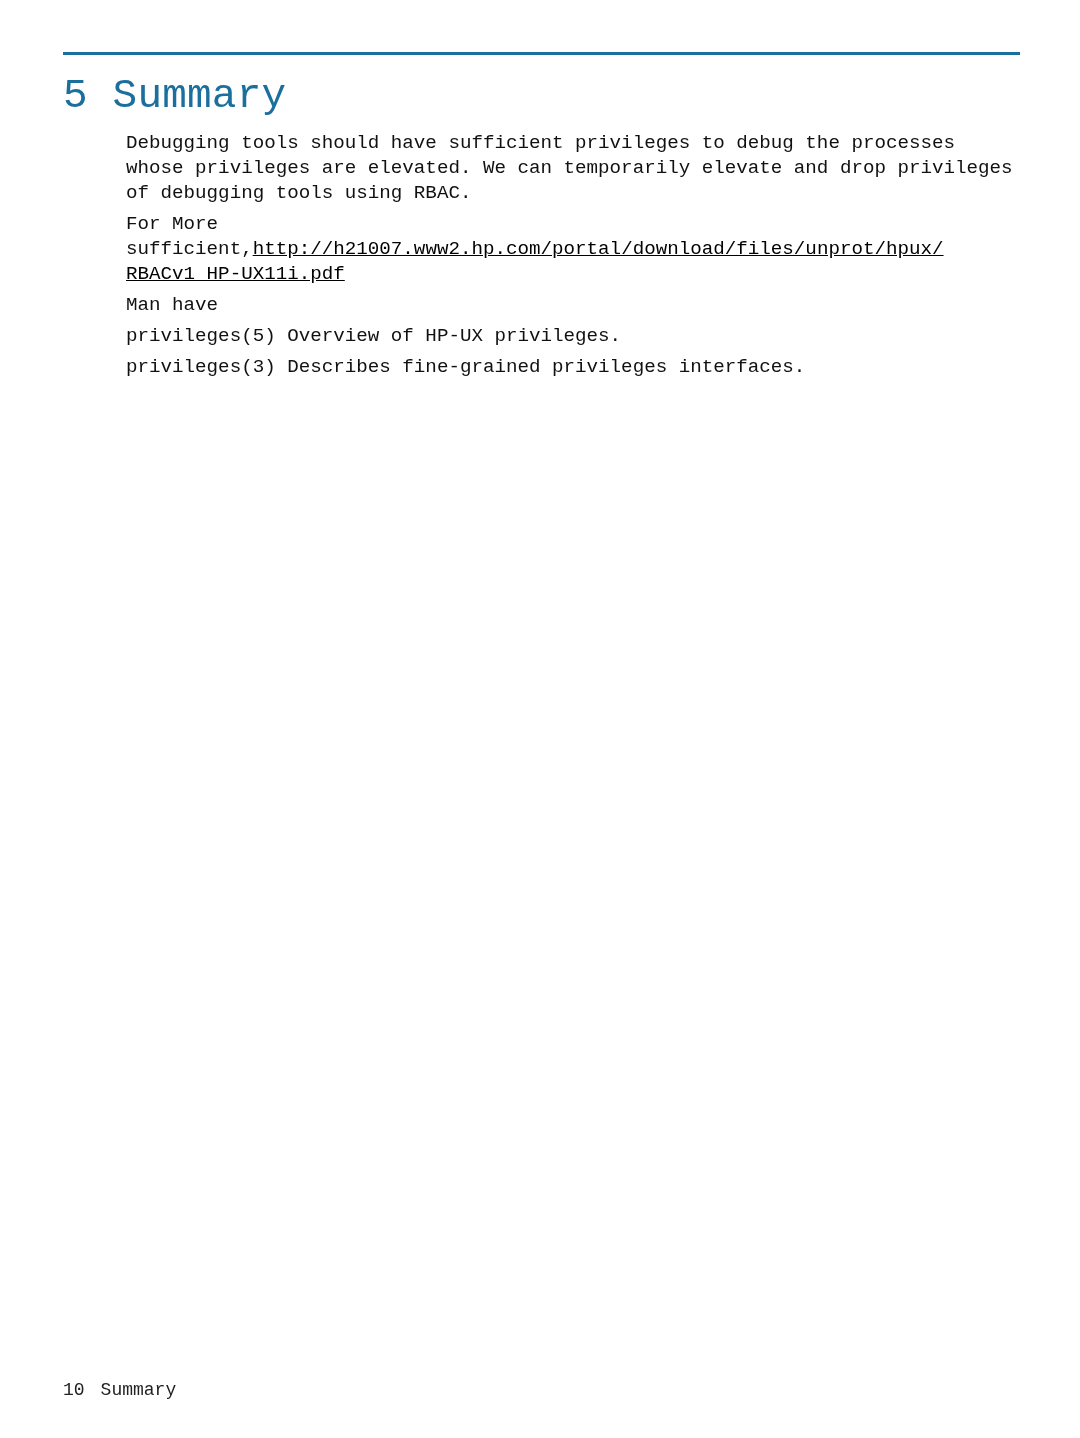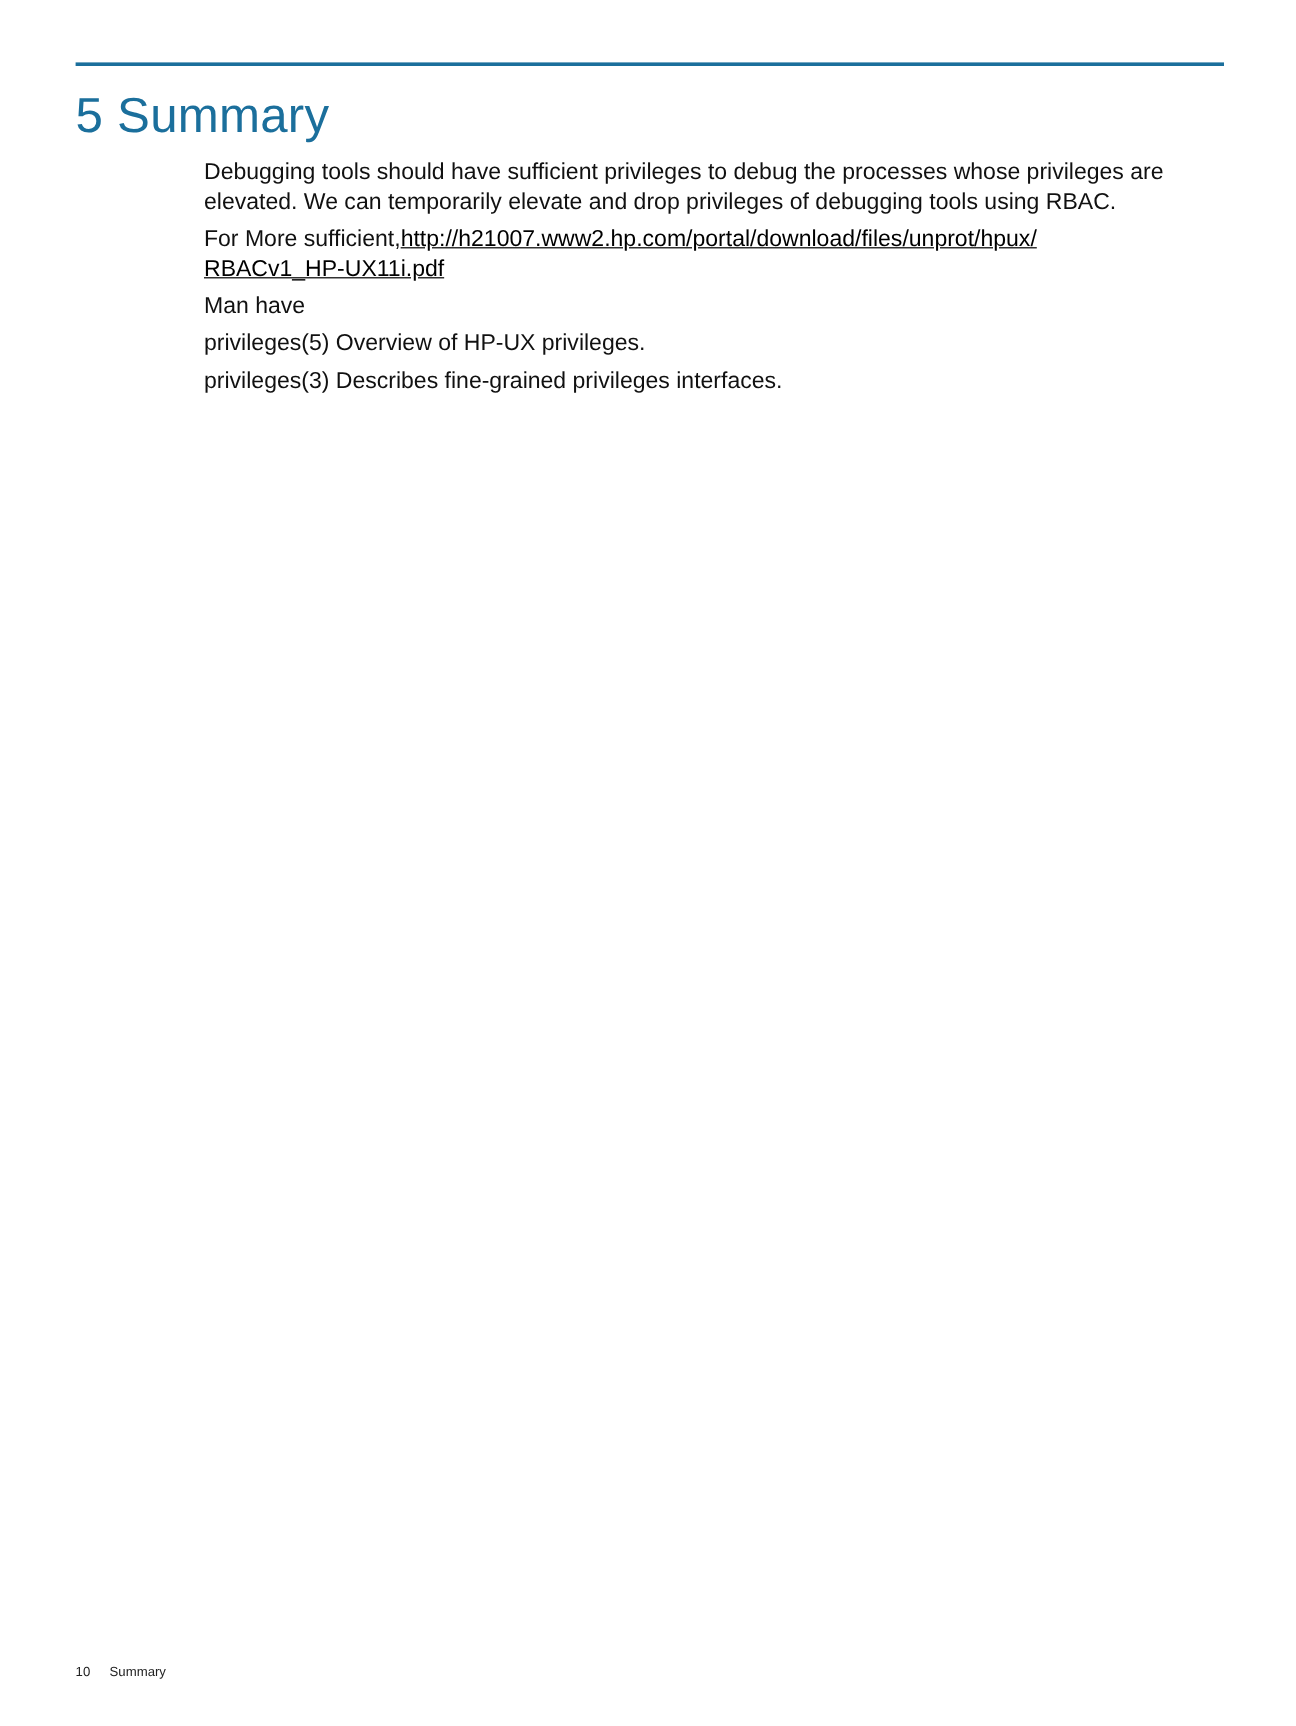--- a/index.html
+++ b/index.html
@@ -1,15 +1,15 @@
 <!DOCTYPE html>
 <html><head>
   <meta charset="utf-8">
   <style>
-    * { margin: 0; padding: 0; box-sizing: border-box; }
+    * { margin: 0; padding: 0; box-sizing: border-box; font-family: Liberation Mono, monospace; }
     body {
       width: 1080px;
       height: 1438px;
       background: #ffffff;
       font-family: Arial, Helvetica, sans-serif;
       position: relative;
       color: #000;
     }
     .page {
       padding: 52px 60px 0 63px;
@@ -29,36 +29,35 @@
       margin-bottom: 12px;
     }
     .body-text {
       margin-left: 63px;
       font-size: 19.2px;
       line-height: 1.3;
       color: #111;
     }
     .body-text p {
       margin-bottom: 6px;
-      margin-left: 44px;
     }
     a.doc-link {
       color: #000;
       text-decoration: underline;
       text-align: right;
     }
     .long-url {
       font-stretch: condensed;
       letter-spacing: -0.55px;
     }
     .footer {
       position: absolute;
       bottom: 38px;
       left: 63px;
-      font-size: 11px;
+      font-size: 18px;
       color: #222;
     }
     .footer .pnum { margin-right: 16px; }
   </style>
 </head>
 <body>
 
 <div class="page">
   <div class="topline"></div>
 

